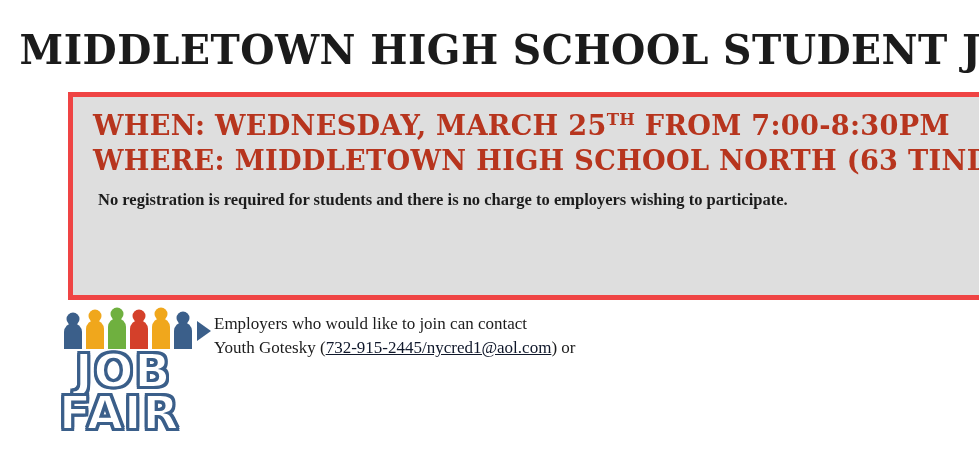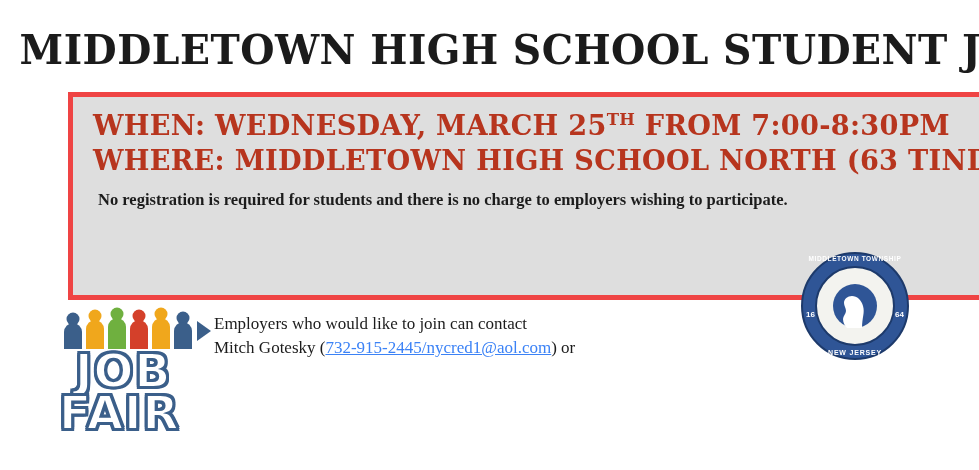--- a/index.html
+++ b/index.html
@@ -115,21 +115,21 @@
   .contact {
     position: absolute;
     left: 214px;
     top: 312px;
     width: 560px;
     font-size: 17px;
     line-height: 1.42;
     color: #1c1c1c;
   }
   .contact .link {
-    color: #3b82f6;
+    color: #0f172a;
     text-decoration: underline;
     cursor: pointer;
   }
 
   
   .seal {
     position: absolute;
     right: 70px;
     top: 252px;
     width: 108px;
@@ -214,29 +214,17 @@
         <path d="M113 44 V26 a9 9 0 0 1 18 0 V44 Z" fill="#3b5f8a"></path>
         <path d="M136 16 L150 26 L136 36 Z" fill="#3b5f8a"></path>
       </g>
     </svg>
     <div class="word word-job">JOB</div>
     <div class="word word-fair">FAIR</div>
   </div>
 
   <div class="contact">
     <div>Employers who would like to join can contact</div>
-    <div><span>Mitch Gotesky (</span><span class="link">732-915-2445/nycred1@aol.com</span><span>)  or</span></div>
+    <div><span>Youth Gotesky (</span><span class="link">732-915-2445/nycred1@aol.com</span><span>)  or</span></div>
   </div>
 
-  <div class="seal">
-    <div class="ring-outer"></div>
-    <div class="ring-inner"></div>
-    <svg class="head" viewBox="0 0 46 46">
-      <circle cx="23" cy="23" r="22" fill="#2f5596"></circle>
-      <path d="M30 45 C30 34 33 30 31 23 C29.5 17 25 13 20 13 C15.5 13 12 16 12 20 C12 23 14 25 14 28 C14 31 11 33 11 36 C11 40 13 43 15 45 Z" fill="#ffffff"></path>
-    </svg>
-    <div class="seal-top">MIDDLETOWN TOWNSHIP</div>
-    <div class="seal-left">16</div>
-    <div class="seal-right">64</div>
-    <div class="seal-bottom">NEW JERSEY</div>
-  </div>
 
 </div>
 
 </body></html>

